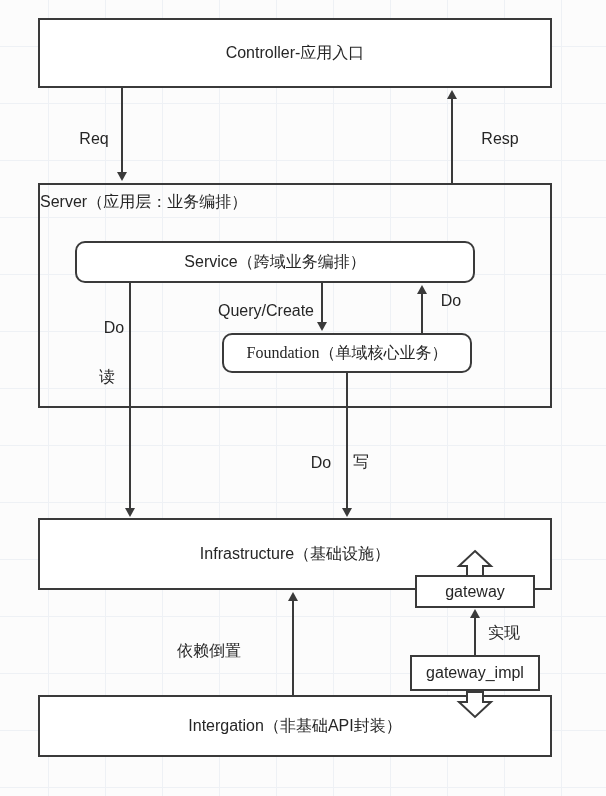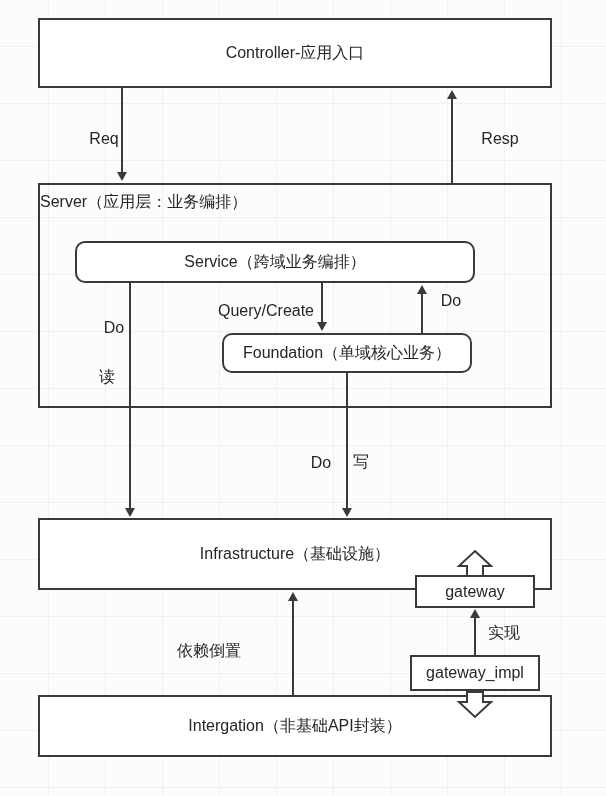--- a/index.html
+++ b/index.html
@@ -66,21 +66,21 @@
   </div>
 
   <div class="box server-frame" style="left:38px; top:183px; width:514px; height:225px;">
     <span class="server-title">Server（应用层：业务编排）</span>
   </div>
 
   <div class="box rounded" style="left:75px; top:241px; width:400px; height:42px;">
     <span>Service（跨域业务编排）</span>
   </div>
 
-  <div class="box rounded" style="left:222px; top:333px; width:250px; height:40px;">
+  <div class="box rounded" style="left:222px; top:333px; width:250px; height:40px;font-family:Liberation Serif, serif;">
     <span>Foundation（单域核心业务）</span>
   </div>
 
   <div class="box" style="left:38px; top:518px; width:514px; height:72px;">
     <span>Infrastructure（基础设施）</span>
   </div>
 
   <div class="box small" style="left:415px; top:575px; width:120px; height:33px;">
     <span>gateway</span>
   </div>
@@ -117,21 +117,21 @@
     <polygon points="288,601 298,601 293,592" fill="#3a3a3a"></polygon>
 
     <line x1="475" y1="655" x2="475" y2="618" stroke="#3a3a3a" stroke-width="2"></line>
     <polygon points="470,618 480,618 475,609" fill="#3a3a3a"></polygon>
 
     <polygon points="475,551 491,566 483,566 483,576 467,576 467,566 459,566" fill="#ffffff" stroke="#3a3a3a" stroke-width="2" stroke-linejoin="miter"></polygon>
 
     <polygon points="467,692 483,692 483,702 491,702 475,717 459,702 467,702" fill="#ffffff" stroke="#3a3a3a" stroke-width="2" stroke-linejoin="miter"></polygon>
   </svg>
 
-  <div class="edge-label" style="left:104px; top:139px;">Req</div>
+  <div class="edge-label" style="left:94px; top:139px;">Req</div>
   <div class="edge-label" style="left:500px; top:139px;">Resp</div>
   <div class="edge-label" style="left:266px; top:311px;">Query/Create</div>
   <div class="edge-label" style="left:451px; top:301px;">Do</div>
   <div class="edge-label" style="left:114px; top:328px;">Do</div>
   <div class="edge-label" style="left:107px; top:377px;">读</div>
   <div class="edge-label" style="left:321px; top:463px;">Do</div>
   <div class="edge-label" style="left:361px; top:462px;">写</div>
   <div class="edge-label" style="left:209px; top:651px;">依赖倒置</div>
   <div class="edge-label" style="left:504px; top:633px;">实现</div>
 

